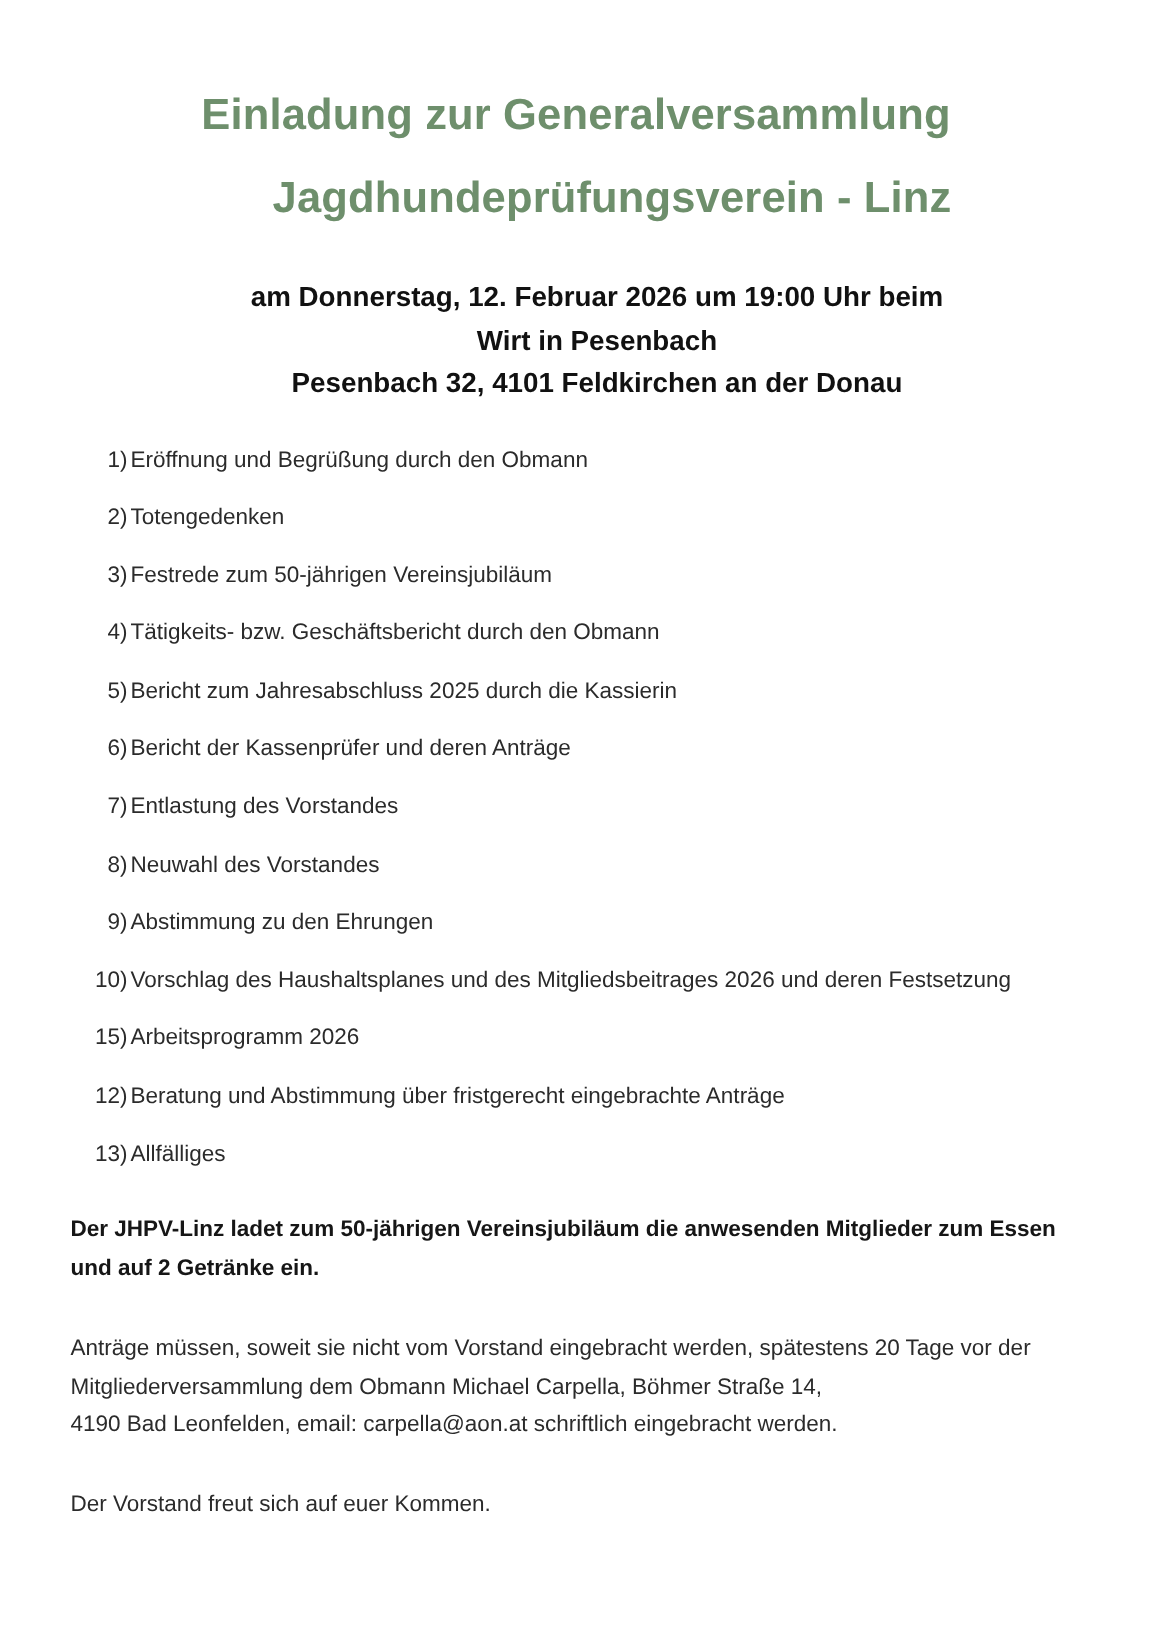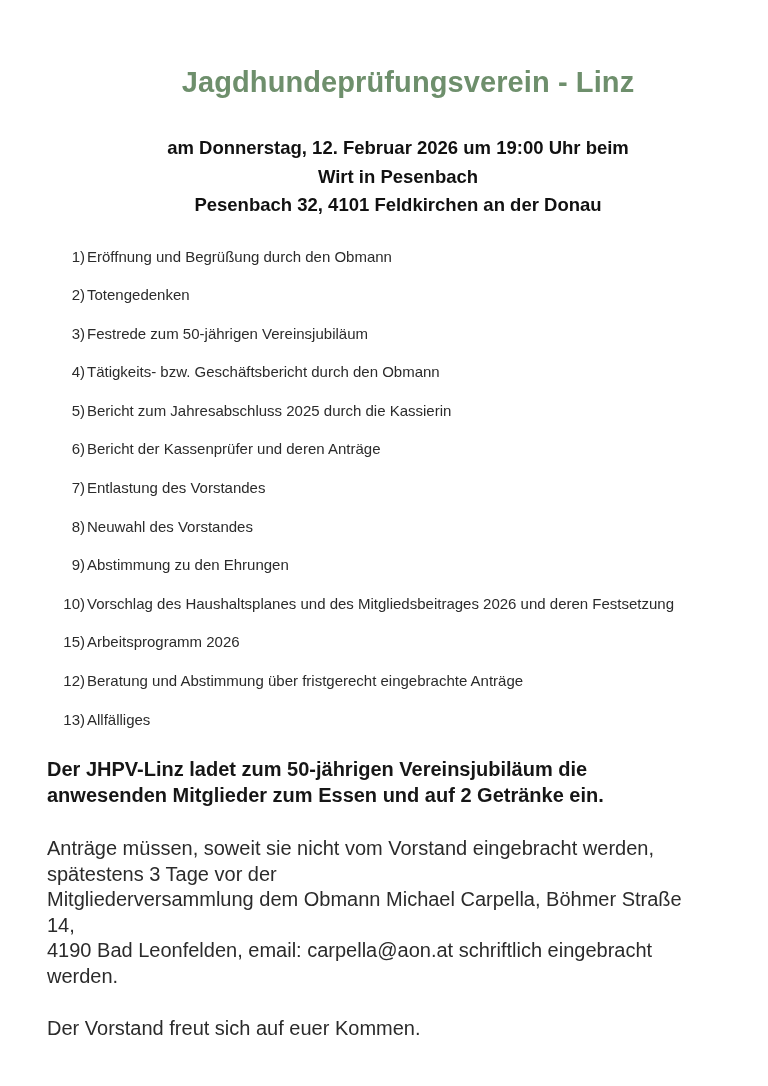--- a/index.html
+++ b/index.html
@@ -84,21 +84,21 @@
     text-align: right;
     margin-left: 47px;
     margin-right: 0;
   }
   .agenda-text {
     margin-left: 2px;
   }
 
   
   .para {
-    font-size: 20px;
+    font-size: 15px;
     line-height: 25.5px;
     color: #2b2b2b;
     margin: 16px 47px;
     max-width: 660px;
   }
   .para.bold {
     font-weight: bold;
     color: #161616;
     margin-top: 10px;
   }
@@ -111,20 +111,21 @@
   .para.closing {
     margin-top: 27px;
   }
 </style>
 </head>
 <body>
 
 <div class="page">
 
   <div class="title-block">
+    <div class="doc-title-line">Einladung zur Generalversammlung</div>
     <div class="doc-title-line second">Jagdhundeprüfungsverein - Linz</div>
   </div>
 
   <div class="meeting-details">
     <div>am Donnerstag, 12. Februar 2026 um 19:00 Uhr beim</div>
     <div>Wirt in Pesenbach</div>
     <div>Pesenbach 32, 4101 Feldkirchen an der Donau</div>
   </div>
 
 
@@ -179,20 +180,20 @@
     </li>
     <li class="agenda-item">
       <span class="agenda-num">13)</span>
       <span class="agenda-text">Allfälliges</span>
     </li>
   </ol>
 
   <p class="para bold">Der JHPV-Linz ladet zum 50-jährigen Vereinsjubiläum die anwesenden Mitglieder zum Essen und auf 2 Getränke ein.</p>
 
   <p class="para notice">
-    <span class="line">Anträge müssen, soweit sie nicht vom Vorstand eingebracht werden, spätestens 3 Tage vor der</span>
+    <span class="line">Anträge müssen, soweit sie nicht vom Vorstand eingebracht werden, spätestens 20 Tage vor der</span>
     <span class="line">Mitgliederversammlung dem Obmann Michael Carpella, Böhmer Straße 14,</span>
     <span class="line">4190 Bad Leonfelden, email: carpella@aon.at schriftlich eingebracht werden.</span>
   </p>
 
   <p class="para closing">Der Vorstand freut sich auf euer Kommen.</p>
 
 </div>
 
 </body></html>

